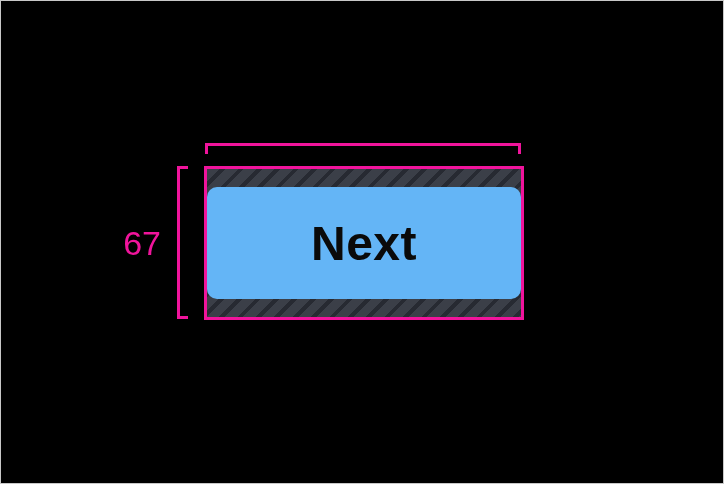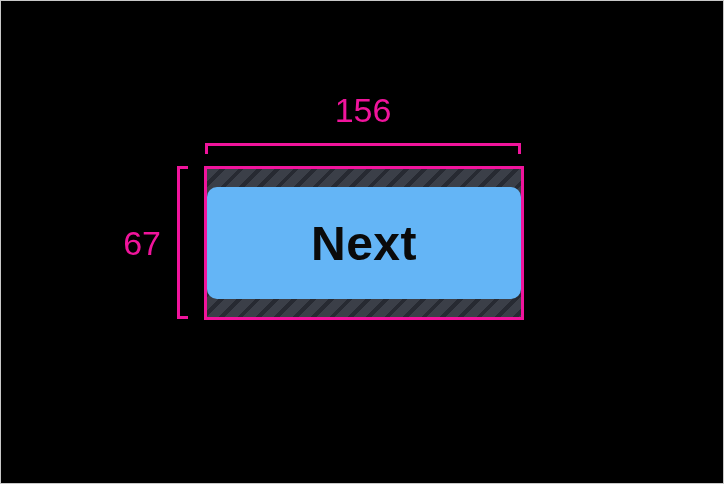--- a/index.html
+++ b/index.html
@@ -85,21 +85,20 @@
     display:flex;align-items:center;justify-content:center;
     padding:17px;
     cursor:pointer;
   }
 </style>
 </head>
 <body>
 
 <div class="stage">
 
-  <div class="dim-label dim-width">156</div>
 
   <div class="bracket bracket-top"></div>
 
   <div class="dim-label dim-height">67</div>
 
   <div class="bracket bracket-left"></div>
 
   <div class="target-box">
     <div class="hatch"></div>
     <button class="next-btn">Next</button>

